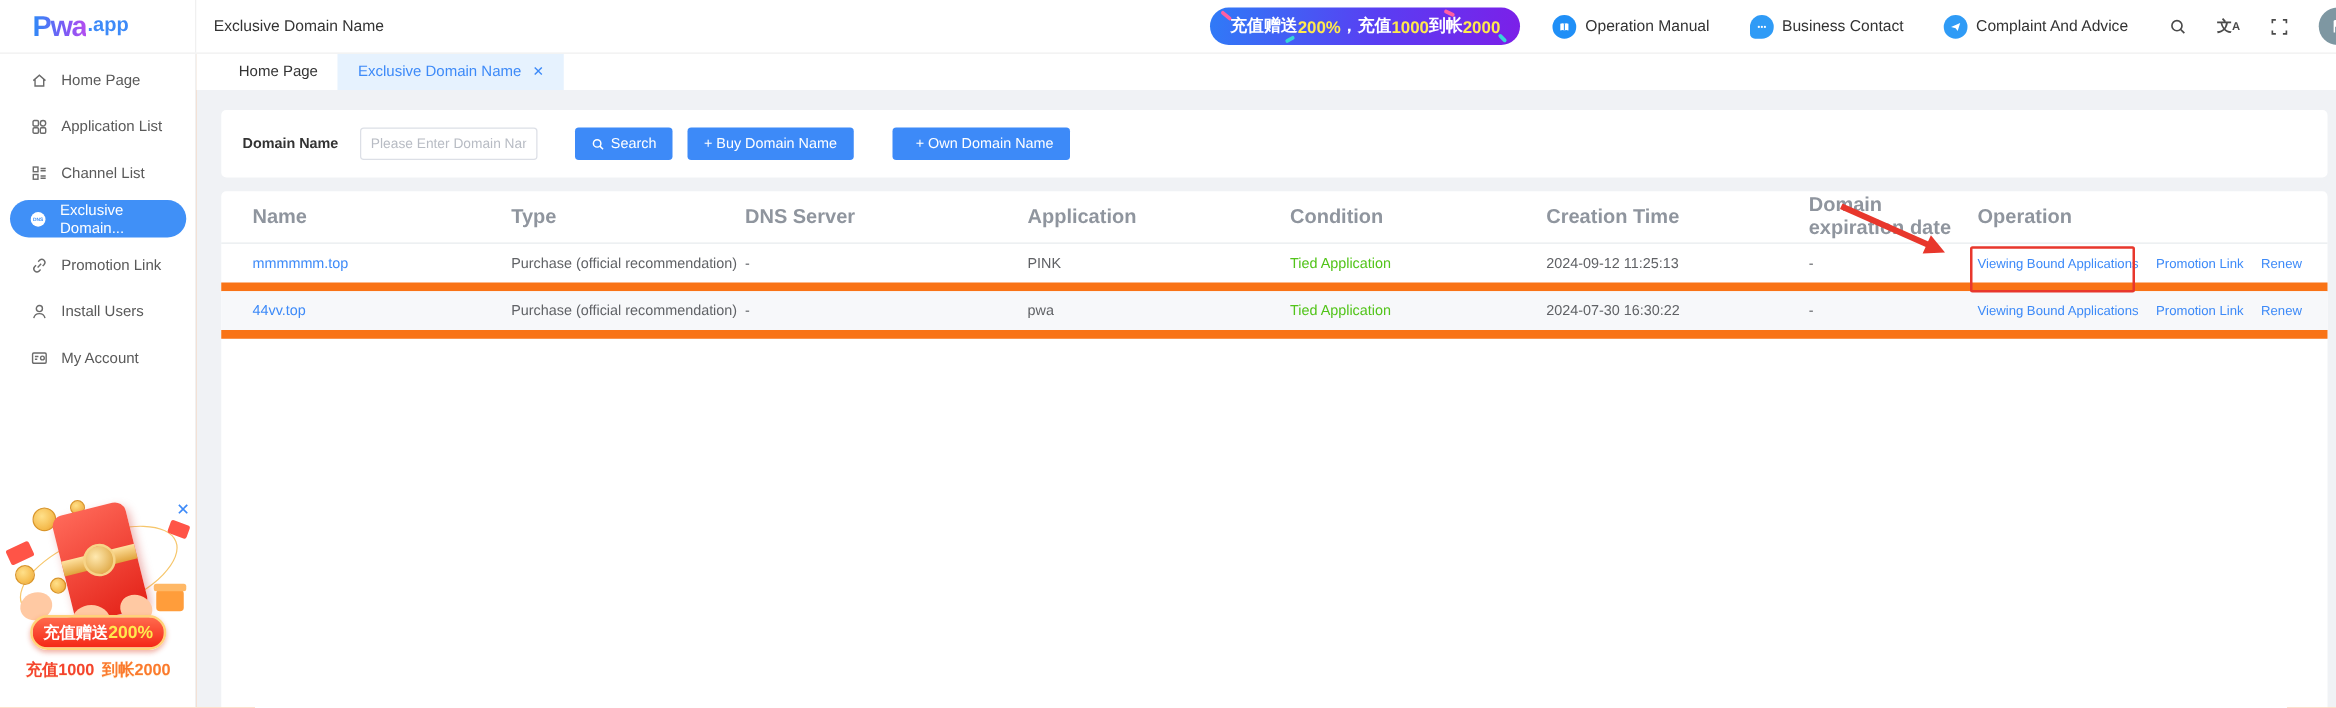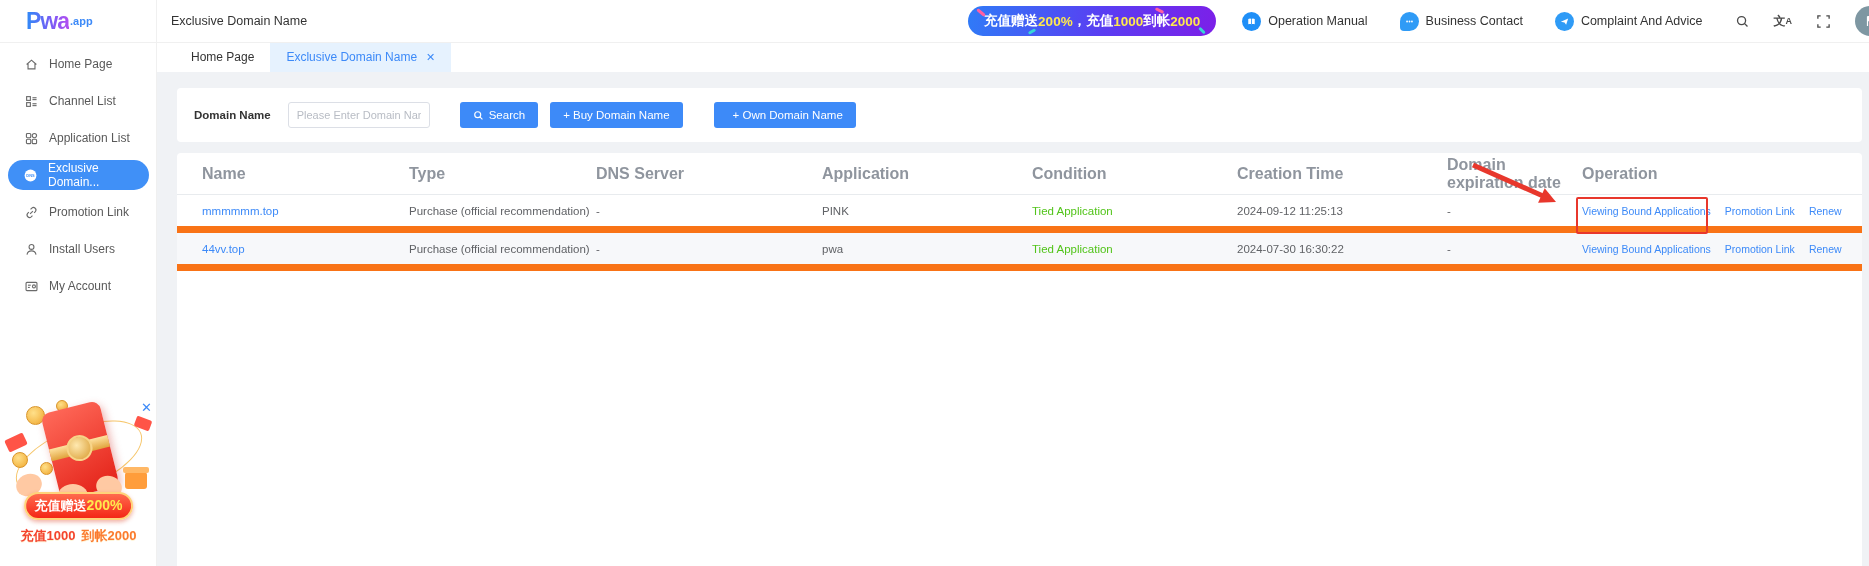--- a/index.html
+++ b/index.html
@@ -3,21 +3,21 @@
 <meta charset="utf-8">
 <style>
   html,body{margin:0;padding:0;}
   body{font-family:"Liberation Sans","DejaVu Sans",sans-serif;}
   #app{position:relative;width:1869px;height:566px;background:#f97316;overflow:hidden;}
 
   
   .header{position:absolute;left:0;top:0;right:0;height:42px;background:#fff;border-bottom:1px solid #f0f0f0;display:flex;align-items:center;z-index:6;}
   .logo-box{width:157px;height:42px;box-sizing:border-box;border-right:1px solid #f0f0f0;display:flex;align-items:center;padding-left:26px;flex:none;}
   .logo-main{font-size:23px;font-weight:bold;letter-spacing:-1px;background:linear-gradient(90deg,#2e8bf7 0%,#7b5bf5 60%,#b44ef0 100%);-webkit-background-clip:text;background-clip:text;color:transparent;}
-  .logo-suffix{font-size:11px;font-weight:bold;color:#3d8af8;margin-left:1px;}
+  .logo-suffix{font-size:16px;font-weight:bold;color:#3d8af8;margin-left:1px;}
   .page-title{margin-left:14px;font-size:12.5px;color:#333;}
   .hspacer{flex:1;}
   .banner{position:relative;height:30px;border-radius:15px;padding:0 16px;display:flex;align-items:center;background:linear-gradient(100deg,#2f7bf7 0%,#5a3df2 55%,#7c1fe8 100%);font-size:13.5px;font-weight:bold;color:#fff;white-space:nowrap;overflow:hidden;margin-right:26px;cursor:pointer;}
   .banner .y{color:#ffe94d;}
   .conf{position:absolute;border-radius:2px;}
   .c1{width:10px;height:3px;background:#ff5fa2;left:8px;top:5px;transform:rotate(40deg);}
   .c2{width:8px;height:3px;background:#37d6d6;left:60px;bottom:3px;transform:rotate(-30deg);}
   .c3{width:9px;height:3px;background:#ff5fa2;right:52px;top:3px;transform:rotate(25deg);}
   .c4{width:8px;height:3px;background:#37d6d6;right:10px;bottom:4px;transform:rotate(45deg);}
   .hlink{display:flex;align-items:center;gap:7px;font-size:12.5px;color:#333;margin-right:32px;cursor:pointer;white-space:nowrap;}
@@ -176,37 +176,37 @@
 
   <div class="sidebar">
     <div class="side-item">
       <svg viewBox="0 0 16 16">
           <path d="M2.8 8 L8 3.4 L13.2 8 M4.3 6.8 V12.6 H11.7 V6.8"></path>
         </svg>
       <span>Home Page</span>
     </div>
     <div class="side-item">
       <svg viewBox="0 0 16 16">
+          <rect x="2.6" y="2.6" width="4.6" height="4.6" rx="1"></rect>
+          <rect x="2.6" y="8.8" width="4.6" height="4.6" rx="1"></rect>
+          <rect x="8.8" y="8.8" width="4.6" height="4.6" rx="1"></rect>
+          <circle cx="11.1" cy="4.9" r="2.3"></circle>
+        </svg>
+      <span>Application List</span>
+    </div>
+    <div class="side-item">
+      <svg viewBox="0 0 16 16">
           <rect x="2.8" y="2.8" width="4" height="4"></rect>
           <rect x="2.8" y="9.2" width="4" height="4"></rect>
           <line x1="9" y1="4" x2="13.4" y2="4"></line>
           <line x1="9" y1="6" x2="13.4" y2="6"></line>
           <line x1="9" y1="10.4" x2="13.4" y2="10.4"></line>
           <line x1="9" y1="12.4" x2="13.4" y2="12.4"></line>
         </svg>
       <span>Channel List</span>
-    </div>
-    <div class="side-item">
-      <svg viewBox="0 0 16 16">
-          <rect x="2.6" y="2.6" width="4.6" height="4.6" rx="1"></rect>
-          <rect x="2.6" y="8.8" width="4.6" height="4.6" rx="1"></rect>
-          <rect x="8.8" y="8.8" width="4.6" height="4.6" rx="1"></rect>
-          <circle cx="11.1" cy="4.9" r="2.3"></circle>
-        </svg>
-      <span>Application List</span>
     </div>
     <div class="side-item active">
       <svg viewBox="0 0 16 16">
           <circle cx="8" cy="8" r="6.3" fill="#fff" stroke="none"></circle>
           <text x="8" y="9.7" font-size="4.2" text-anchor="middle" fill="#4090f7" font-weight="bold" stroke="none">DNS</text>
         </svg>
       <span>Exclusive Domain...</span>
     </div>
     <div class="side-item">
       <svg viewBox="0 0 16 16">

